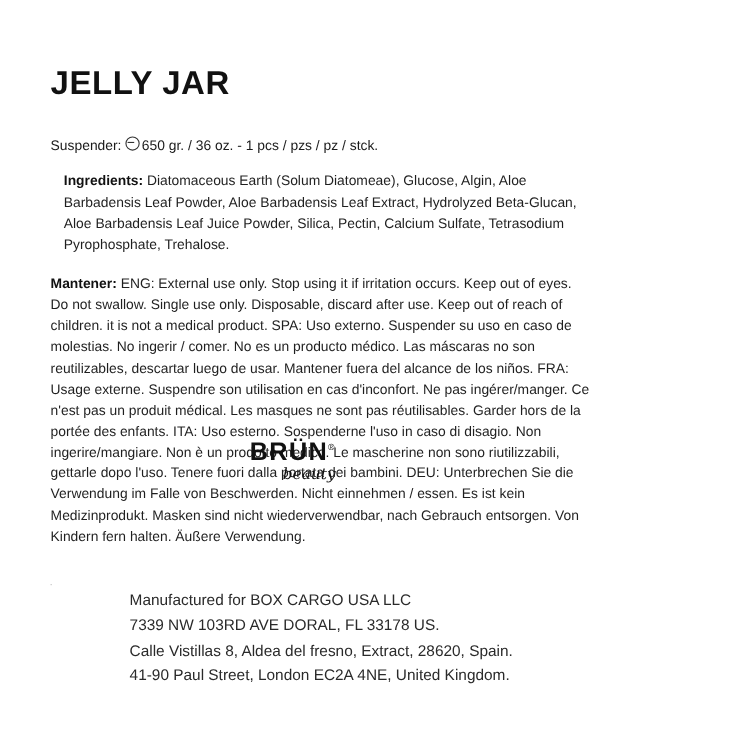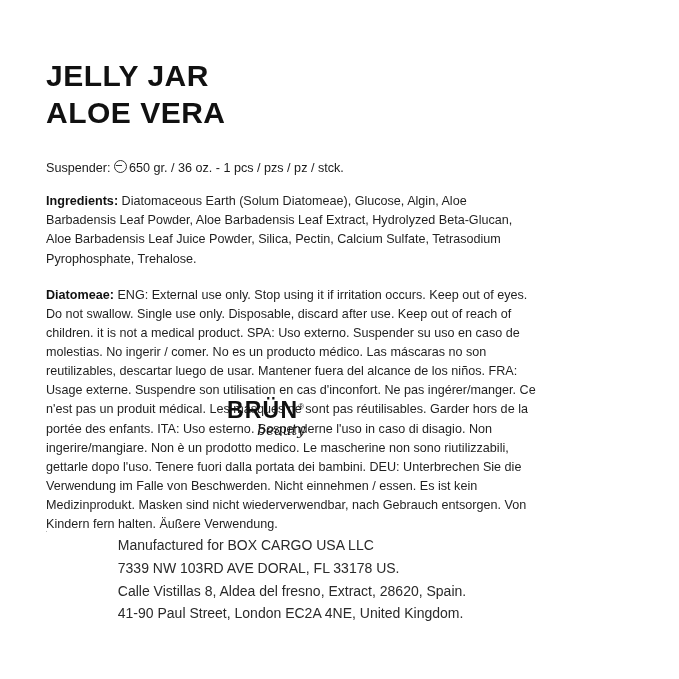--- a/index.html
+++ b/index.html
@@ -61,21 +61,21 @@
   }
   .weight-icon::after {
     content: "";
     position: absolute;
     left: 1.4px;
     top: 4px;
     width: 6px;
     height: 1.2px;
     background: #333;
   }
-  .ingredients-block { margin-bottom: 17px; }
+  .ingredients-block { margin-bottom: 17px; margin-left: 12px; }
   .cautions-block { margin-bottom: 0; }
 
   .footer {
     position: absolute;
     left: 46px;
     right: 46px;
     bottom: 54px;
     display: flex;
     align-items: center;
     flex-direction: column;
@@ -124,35 +124,34 @@
   }
   .address div { white-space: nowrap; }
 </style>
 </head>
 <body>
 
 <div class="page">
 
   <div class="title-block">
     <div class="title-line">JELLY JAR</div>
-    <div class="title-line">ALOE VERA</div>
   </div>
 
   <div class="quantity-row">
     <span class="lbl">Suspender:</span>
     <span class="weight-icon"></span><span>650 gr. / 36 oz. - 1 pcs / pzs / pz / stck.</span>
   </div>
 
   <div class="section ingredients-block">
     <span class="lbl">Ingredients:</span>
     <span>Diatomaceous Earth (Solum Diatomeae), Glucose, Algin, Aloe Barbadensis Leaf Powder, Aloe Barbadensis Leaf Extract, Hydrolyzed Beta-Glucan, Aloe Barbadensis Leaf Juice Powder, Silica, Pectin, Calcium Sulfate, Tetrasodium Pyrophosphate, Trehalose.</span>
   </div>
 
   <div class="section cautions-block">
-    <span class="lbl">Diatomeae:</span>
+    <span class="lbl">Mantener:</span>
     <span>ENG: External use only. Stop using it if irritation occurs. Keep out of eyes. Do not swallow. Single use only. Disposable, discard after use. Keep out of reach of children. it is not a medical product. SPA: Uso externo. Suspender su uso en caso de molestias. No ingerir / comer. No es un producto médico.  Las máscaras no son reutilizables, descartar luego de usar. Mantener fuera del alcance de los niños. FRA: Usage externe. Suspendre son utilisation en cas d'inconfort. Ne pas ingérer/manger. Ce n'est pas un produit médical. Les masques ne sont pas réutilisables. Garder hors de la portée des enfants. ITA: Uso esterno. Sospenderne l'uso in caso di disagio. Non ingerire/mangiare. Non è un prodotto medico. Le mascherine non sono riutilizzabili, gettarle dopo l'uso. Tenere fuori dalla portata dei bambini. DEU: Unterbrechen Sie die Verwendung im Falle von Beschwerden. Nicht einnehmen / essen. Es ist kein Medizinprodukt. Masken sind nicht wiederverwendbar, nach Gebrauch entsorgen. Von Kindern fern halten.  Äußere Verwendung.</span>
   </div>
 
   <div class="footer">
     <div class="brand">
       <div class="brand-name"><span>BRÜN</span><span class="brand-reg">®</span></div>
       <div class="brand-sub">beauty</div>
     </div>
     <div class="divider"></div>
     <div class="address">

